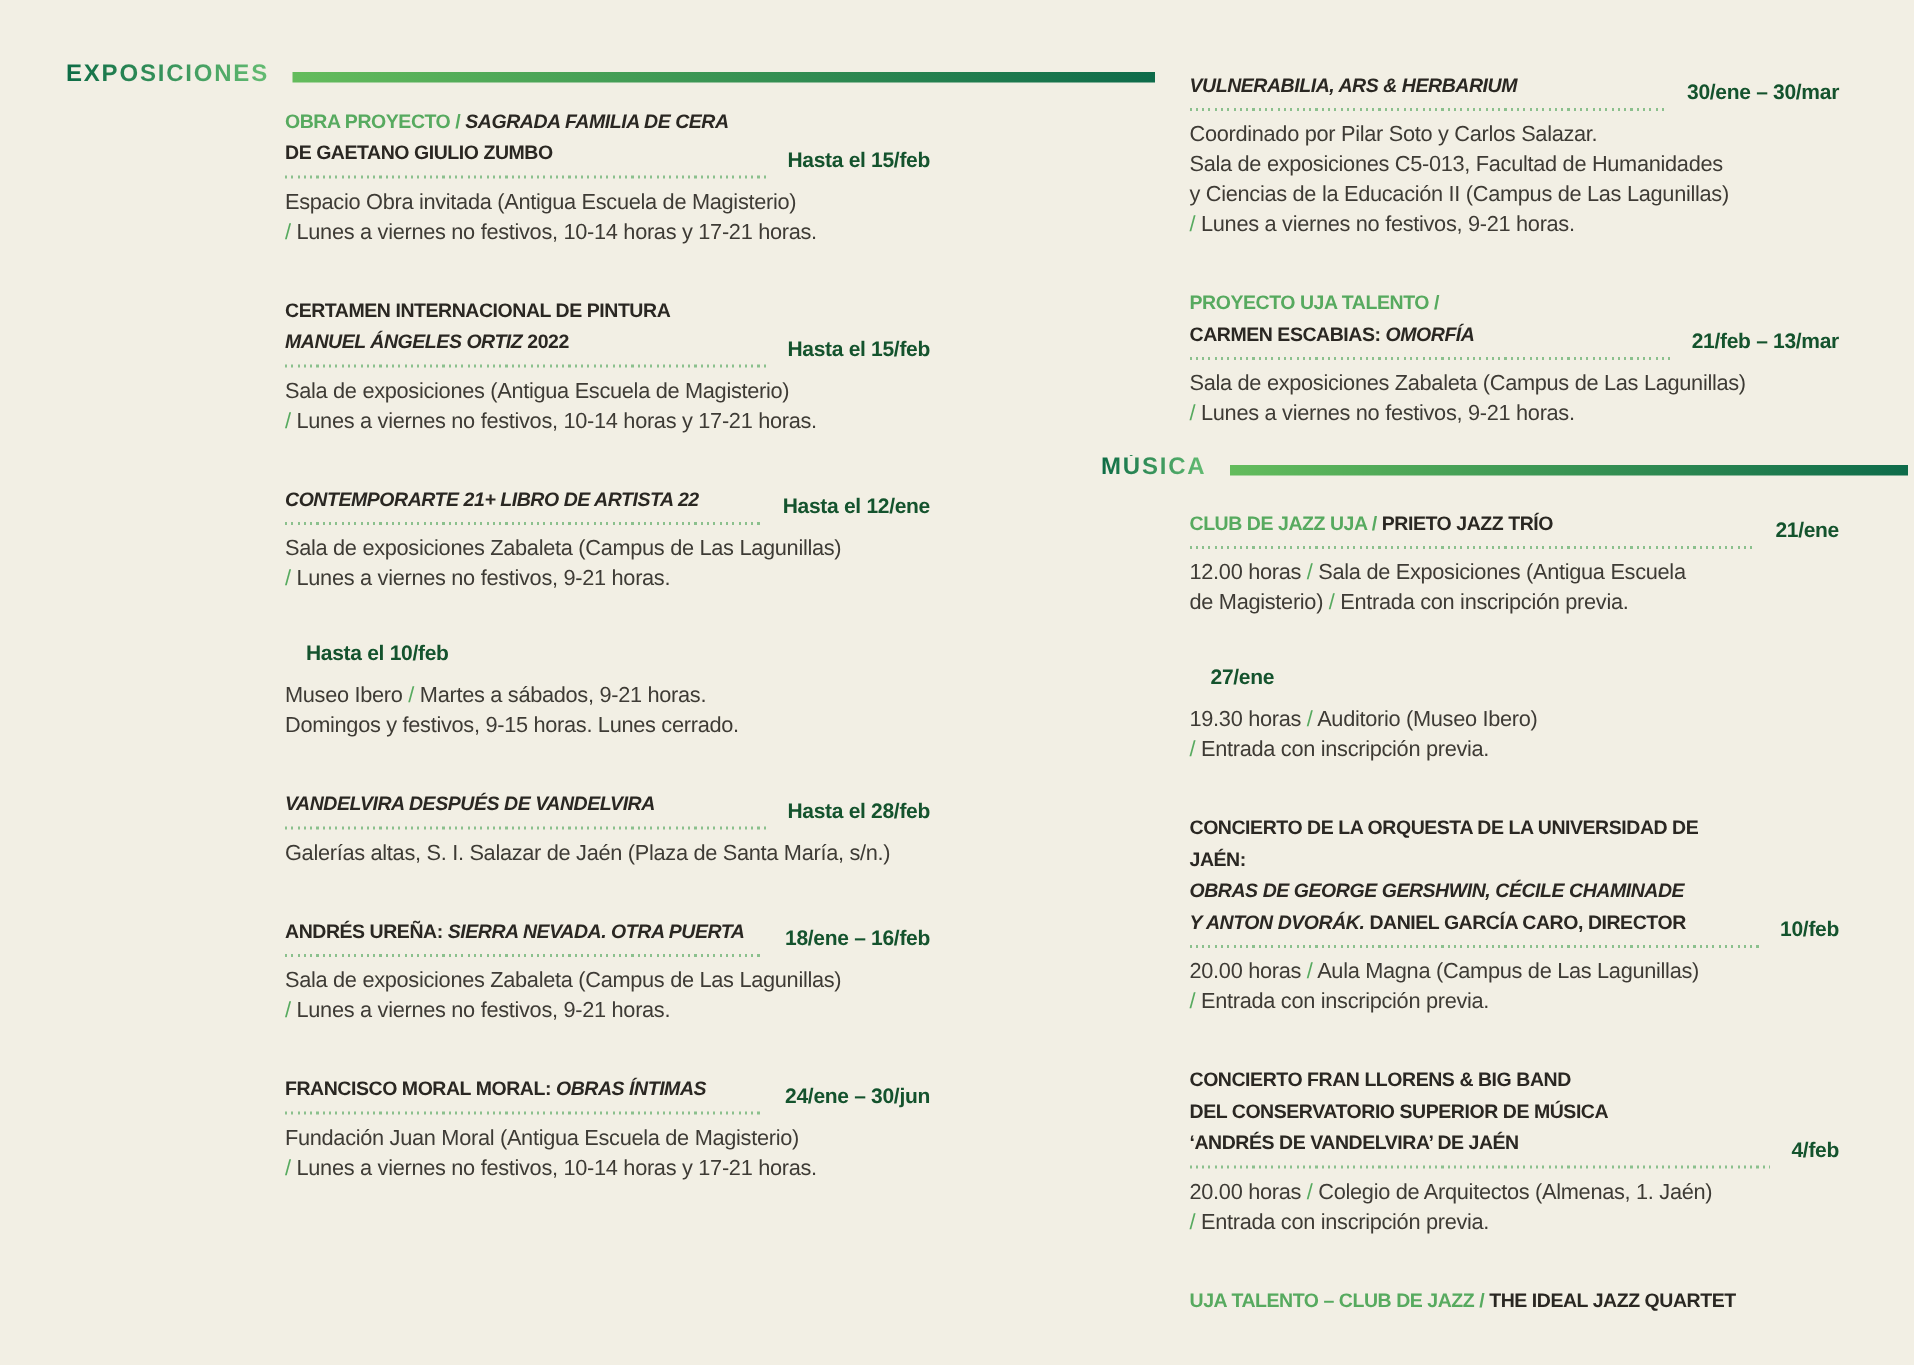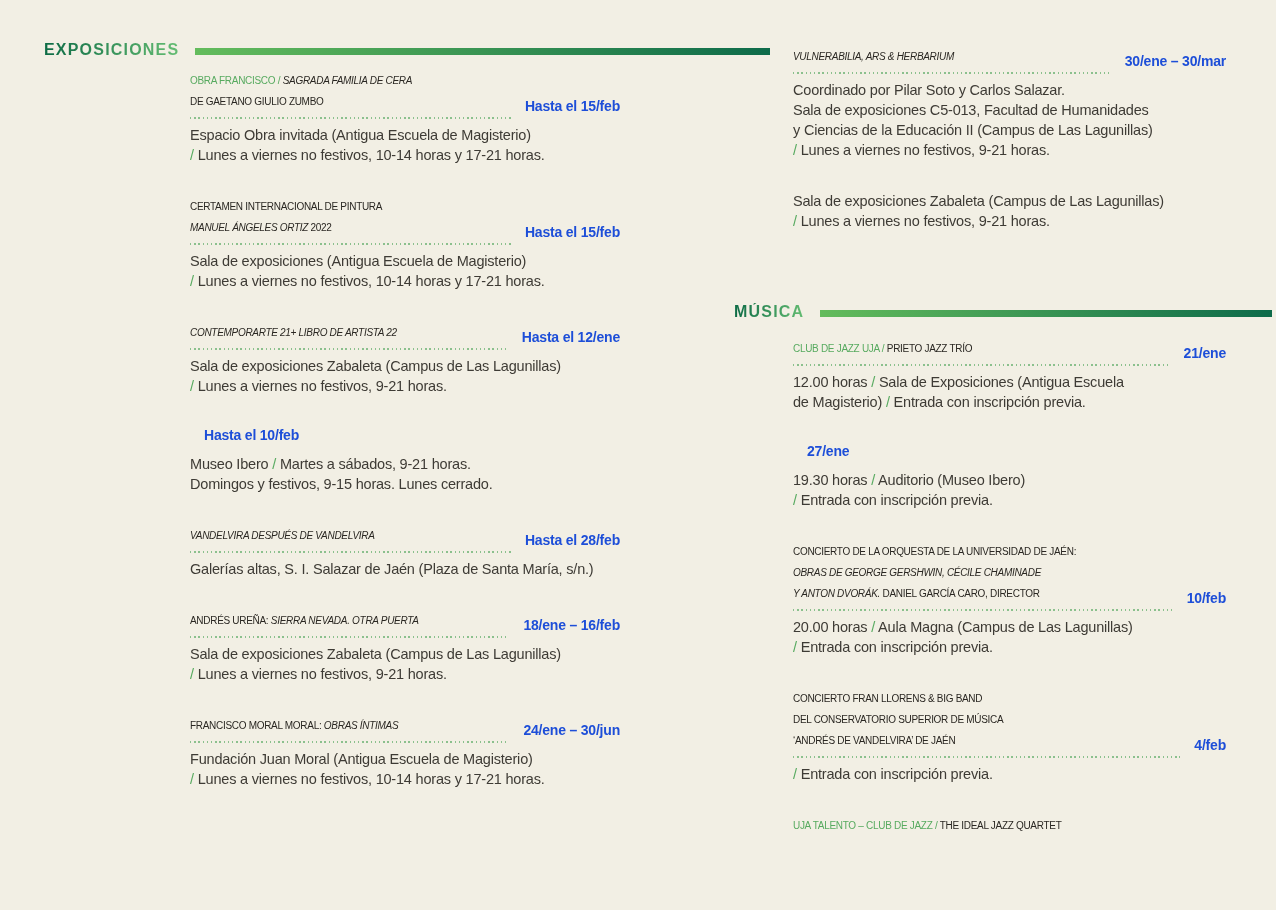--- a/index.html
+++ b/index.html
@@ -24,29 +24,29 @@
   .section-bar{
     flex:1;height:7px;margin-left:16px;margin-top:2px;
     background:linear-gradient(90deg,#64bc5c,#0e6b4a);
   }
 
   
   .entry{margin-bottom:31px;}
   .e-head{display:flex;align-items:flex-end;}
   .e-title{
     flex:1;position:relative;
-    font-size:10px;font-weight:normal;line-height:21px;letter-spacing:-0.3px;
+    font-size:13px;font-weight:bold;line-height:21px;letter-spacing:-0.3px;
     color:#2a2722;padding-bottom:7px;
   }
   .dots{
     position:absolute;left:0;right:0;bottom:0;height:2px;
     background:repeating-linear-gradient(90deg,#8bc08d 0 1.4px,transparent 1.4px 4.2px);
   }
   .e-date{
-    color:#1d4ed8;font-weight:bold;font-size:14px;line-height:17px;
+    color:#14532d;font-weight:bold;font-size:14px;line-height:17px;
     padding:0 0 4px 14px;white-space:nowrap;letter-spacing:-0.2px;
   }
   .e-desc{
     margin-top:6px;font-size:14.5px;line-height:20px;letter-spacing:-0.2px;
     color:#3e3b35;
   }
   .green{color:#57aa5f;}
   .it{font-style:italic;}
   .slash{color:#57aa5f;}
 
@@ -61,21 +61,21 @@
 <body>
 
 <div class="abs section-header" id="exp-header">
   <h2 class="section-title">EXPOSICIONES</h2>
   <div class="section-bar"></div>
 </div>
 
 <div class="abs" id="exp-entries">
     <article class="entry">
       <div class="e-head">
-        <div class="e-title"><span class="green">OBRA FRANCISCO / </span><span class="it">SAGRADA FAMILIA DE CERA</span><br><span class="">DE GAETANO GIULIO ZUMBO</span><div class="dots"></div></div>
+        <div class="e-title"><span class="green">OBRA PROYECTO / </span><span class="it">SAGRADA FAMILIA DE CERA</span><br><span class="">DE GAETANO GIULIO ZUMBO</span><div class="dots"></div></div>
         <div class="e-date">Hasta el 15/feb</div>
       </div>
       <div class="e-desc">
         <div class="d-line">Espacio Obra invitada (Antigua Escuela de Magisterio)</div>
         <div class="d-line"><span class="slash">/</span> Lunes a viernes no festivos, 10-14 horas y 17-21 horas.</div>
       </div>
     </article>
     <article class="entry">
       <div class="e-head">
         <div class="e-title"><span class="">CERTAMEN INTERNACIONAL DE PINTURA</span><br><span class="it">MANUEL ÁNGELES ORTIZ</span><span class=""> 2022</span><div class="dots"></div></div>
@@ -143,20 +143,24 @@
         <div class="e-date">30/ene – 30/mar</div>
       </div>
       <div class="e-desc">
         <div class="d-line">Coordinado por Pilar Soto y Carlos Salazar.</div>
         <div class="d-line">Sala de exposiciones C5-013, Facultad de Humanidades</div>
         <div class="d-line">y Ciencias de la Educación II (Campus de Las Lagunillas)</div>
         <div class="d-line"><span class="slash">/</span> Lunes a viernes no festivos, 9-21 horas.</div>
       </div>
     </article>
     <article class="entry">
+      <div class="e-head">
+        <div class="e-title"><span class="green">PROYECTO UJA TALENTO /</span><br><span class="">CARMEN ESCABIAS: </span><span class="it">OMORFÍA</span><div class="dots"></div></div>
+        <div class="e-date">21/feb – 13/mar</div>
+      </div>
       <div class="e-desc">
         <div class="d-line">Sala de exposiciones Zabaleta (Campus de Las Lagunillas)</div>
         <div class="d-line"><span class="slash">/</span> Lunes a viernes no festivos, 9-21 horas.</div>
       </div>
     </article>
   </div>
 
 <div class="abs section-header" id="musica-header">
   <h2 class="section-title">MÚSICA</h2>
   <div class="section-bar"></div>
@@ -191,20 +195,21 @@
         <div class="d-line">20.00 horas <span class="slash">/</span> Aula Magna (Campus de Las Lagunillas)</div>
         <div class="d-line"><span class="slash">/</span> Entrada con inscripción previa.</div>
       </div>
     </article>
     <article class="entry">
       <div class="e-head">
         <div class="e-title"><span class="">CONCIERTO FRAN LLORENS &amp; BIG BAND</span><br><span class="">DEL CONSERVATORIO SUPERIOR DE MÚSICA</span><br><span class="">‘ANDRÉS DE VANDELVIRA’ DE JAÉN</span><div class="dots"></div></div>
         <div class="e-date">4/feb</div>
       </div>
       <div class="e-desc">
+        <div class="d-line">20.00 horas <span class="slash">/</span> Colegio de Arquitectos (Almenas, 1. Jaén)</div>
         <div class="d-line"><span class="slash">/</span> Entrada con inscripción previa.</div>
       </div>
     </article>
     <article class="entry">
       <div class="e-head">
         <div class="e-title"><span class="green">UJA TALENTO – CLUB DE JAZZ / </span><span class="">THE IDEAL JAZZ QUARTET</span></div>
       </div>
     </article>
   </div>
 

